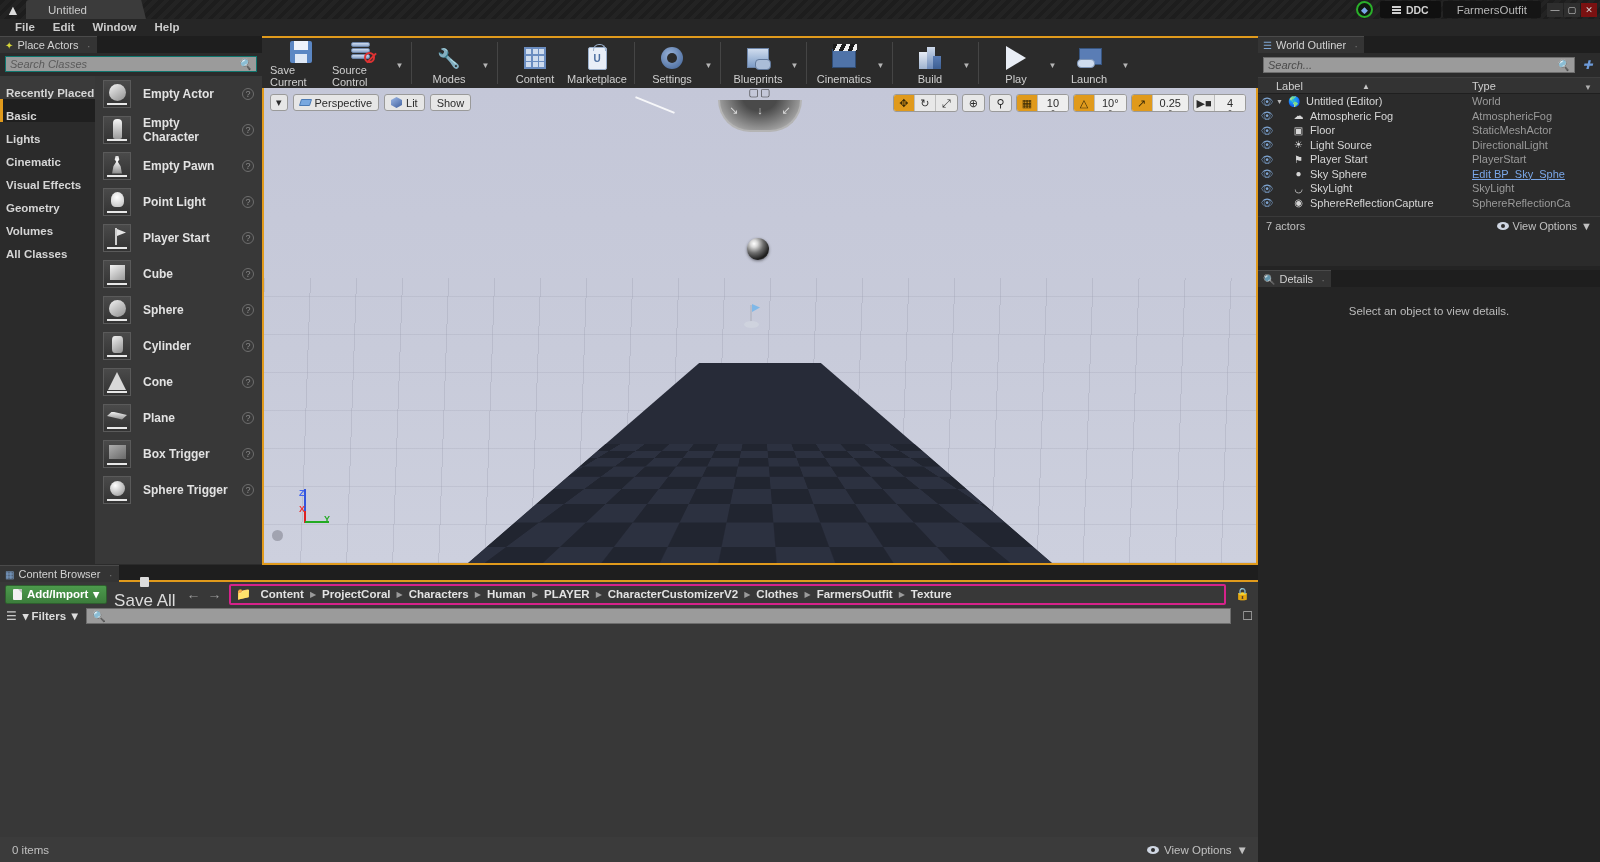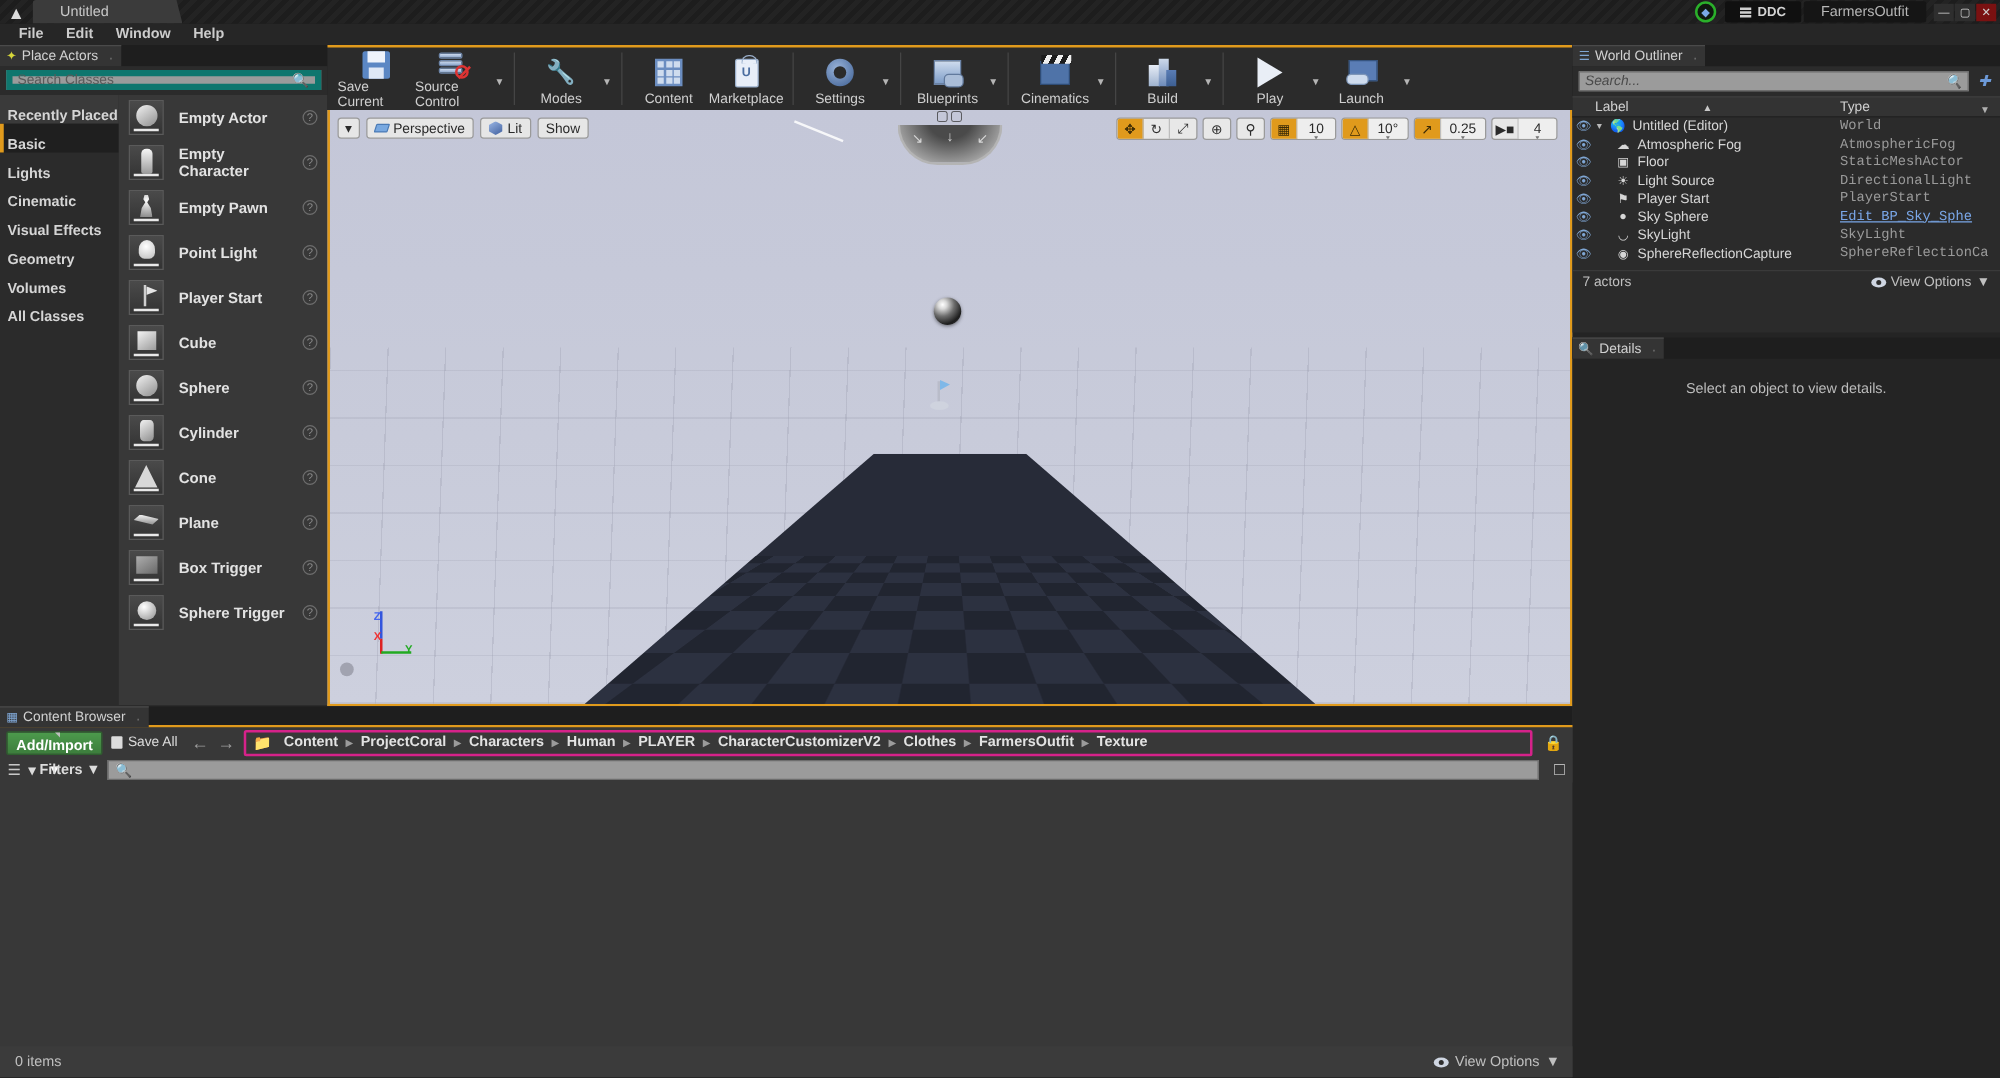--- a/index.html
+++ b/index.html
@@ -81,23 +81,23 @@
   .panel-tab {
     height: 17px; background: #343434; padding: 0 6px 0 5px;
     display: flex; align-items: center; gap: 4px;
     font-size: 11px; color: #d2d2d2;
     border-top: 1px solid #4a4a4a;
   }
   .panel-tab .tab-dot { color: #6c6c6c; font-size: 13px; margin-left: 4px; }
   .panel-tab-ico { font-size: 10px; color: #d6d63a; }
   .search-row { padding: 3px 5px 4px 5px; background: #2b2b2b; }
   .search-box {
-    height: 16px; background: #9b9b9b; border: 5px solid #0f766e;
+    height: 16px; background: #9b9b9b; border: 1px solid #0f766e;
     display: flex; align-items: center; padding: 0 4px;
-    font-size: 11px; color: #3e3e3e;
+    font-size: 11px; color: #3e3e3e; font-style: italic;
   }
   .search-box .ph { flex: 1; color: #5a5a5a; }
   .search-box .mag { font-size: 11px; color: #202020; }
 
   .place-body { display: flex; height: 488px; }
   .cat-col { width: 95px; background: #2b2b2b; padding-top: 0; }
   .cat-item {
     height: 23px; display: flex; align-items: flex-end; padding-left: 6px;
     font-size: 11.5px; color: #d5d5d5; font-weight: bold;
   }
@@ -297,45 +297,45 @@
   .wo-head .c1 .sortarrow { position:absolute; left: 104px; top: 2px; font-size: 8px; color:#c8c8c8; }
   .wo-head .c2 { flex: 1; position: relative; }
   .wo-head .c2 .flt { position:absolute; right: 8px; top: 3px; font-size: 8px; color:#b0b0b0; }
   .wo-rows { font-size: 11px; }
   .wo-row { display: flex; align-items: center; height: 14.5px; }
   .wo-eye { width: 18px; text-align: center; color: #7fa6d4; font-size: 10px; }
   .wo-lbl { width: 196px; display: flex; align-items: center; gap: 5px; color: #d6d6d6; }
   .wo-lbl .caret { font-size: 7px; color: #b9b9b9; width: 7px; }
   .wo-lbl .sp { width: 11px; }
   .wo-ico { width: 13px; text-align: center; font-size: 10px; }
-  .wo-type { flex: 1; color: #9a9a9a; font-size: 11px; white-space: nowrap; overflow: hidden; font-family: Liberation Mono, monospace; }
+  .wo-type { flex: 1; color: #9a9a9a; font-size: 11px; white-space: nowrap; overflow: hidden; }
   .wo-type.link { color: #7aa7e8; text-decoration: underline; }
   .wo-foot {
     position: relative; height: 19px; display: flex; align-items: center; justify-content: space-between;
     padding: 0 8px; font-size: 11px; color: #c0c0c0; border-top: 1px solid #3a3a3a; margin-top: 6px;
   }
   .wo-foot .vo { display: flex; align-items: center; gap: 4px; }
 
   .det-panel { position: absolute; left: 0; top: 234px; width: 342px; height: 592px; background: #242424; }
   .det-tabrow { height: 17px; background: #1e1e1e; display: flex; }
   .det-body { text-align: center; padding-top: 18px; font-size: 11.5px; color: #bbbbbb; }
 
   
   .cb { position: absolute; left: 0; top: 565px; width: 1258px; height: 297px; background: #383838; }
   .cb-tabrow { height: 17px; background: #1e1e1e; display: flex; border-bottom: 2px solid #e09a1c; }
   .cb-tabrow .panel-tab { border-bottom: none; }
   .cb-toolbar { height: 24px; display: flex; align-items: center; gap: 7px; padding: 2px 5px; background: #383838; }
   .cb-add {
     height: 19px; background: linear-gradient(#4c9a4c, #3c7d3c); border: 1px solid #2e5f2e; border-radius: 2px;
     display: flex; align-items: center; gap: 5px; padding: 0 7px;
-    font-size: 11.5px; color: #ffffff; font-weight: bold; flex-direction: column;
+    font-size: 11.5px; color: #ffffff; font-weight: bold;
   }
   .cb-add .pg { width:9px;height:11px;background:#f2f2f2;border-radius:1px; position:relative;}
   .cb-add .pg::after{content:'';position:absolute;right:0;top:0;border-left:4px solid transparent;border-top:4px solid #bfbfbf;}
-  .cb-save { display: flex; align-items: center; gap: 4px; font-size: 11px; color: #dcdcdc; }
+  .cb-save { display: flex; align-items: center; gap: 4px; font-size: 17px; color: #dcdcdc; flex-direction: column; }
   .cb-save .dk { width:9px;height:10px;background:#dcdcdc;border-radius:1px; }
   .cb-nav { display: flex; align-items: center; gap: 7px; margin-left: 4px; font-size: 14px; color: #9d9d9d; }
   .crumb-wrap {
     flex: 1; height: 21px; border: 2px solid #d6228a; border-radius: 2px;
     display: flex; align-items: center; padding: 0 6px; gap: 3px;
   }
   .crumb-folder { color: #c9b26b; font-size: 12px; margin-right: 3px; }
   .crumb { font-size: 11.5px; color: #e2e2e2; font-weight: bold; padding: 0 3px; }
   .crumb-sep { color: #9b9b9b; font-size: 8px; }
   .cb-lock { width: 20px; text-align: center; color: #b5b5b5; font-size: 12px; }

